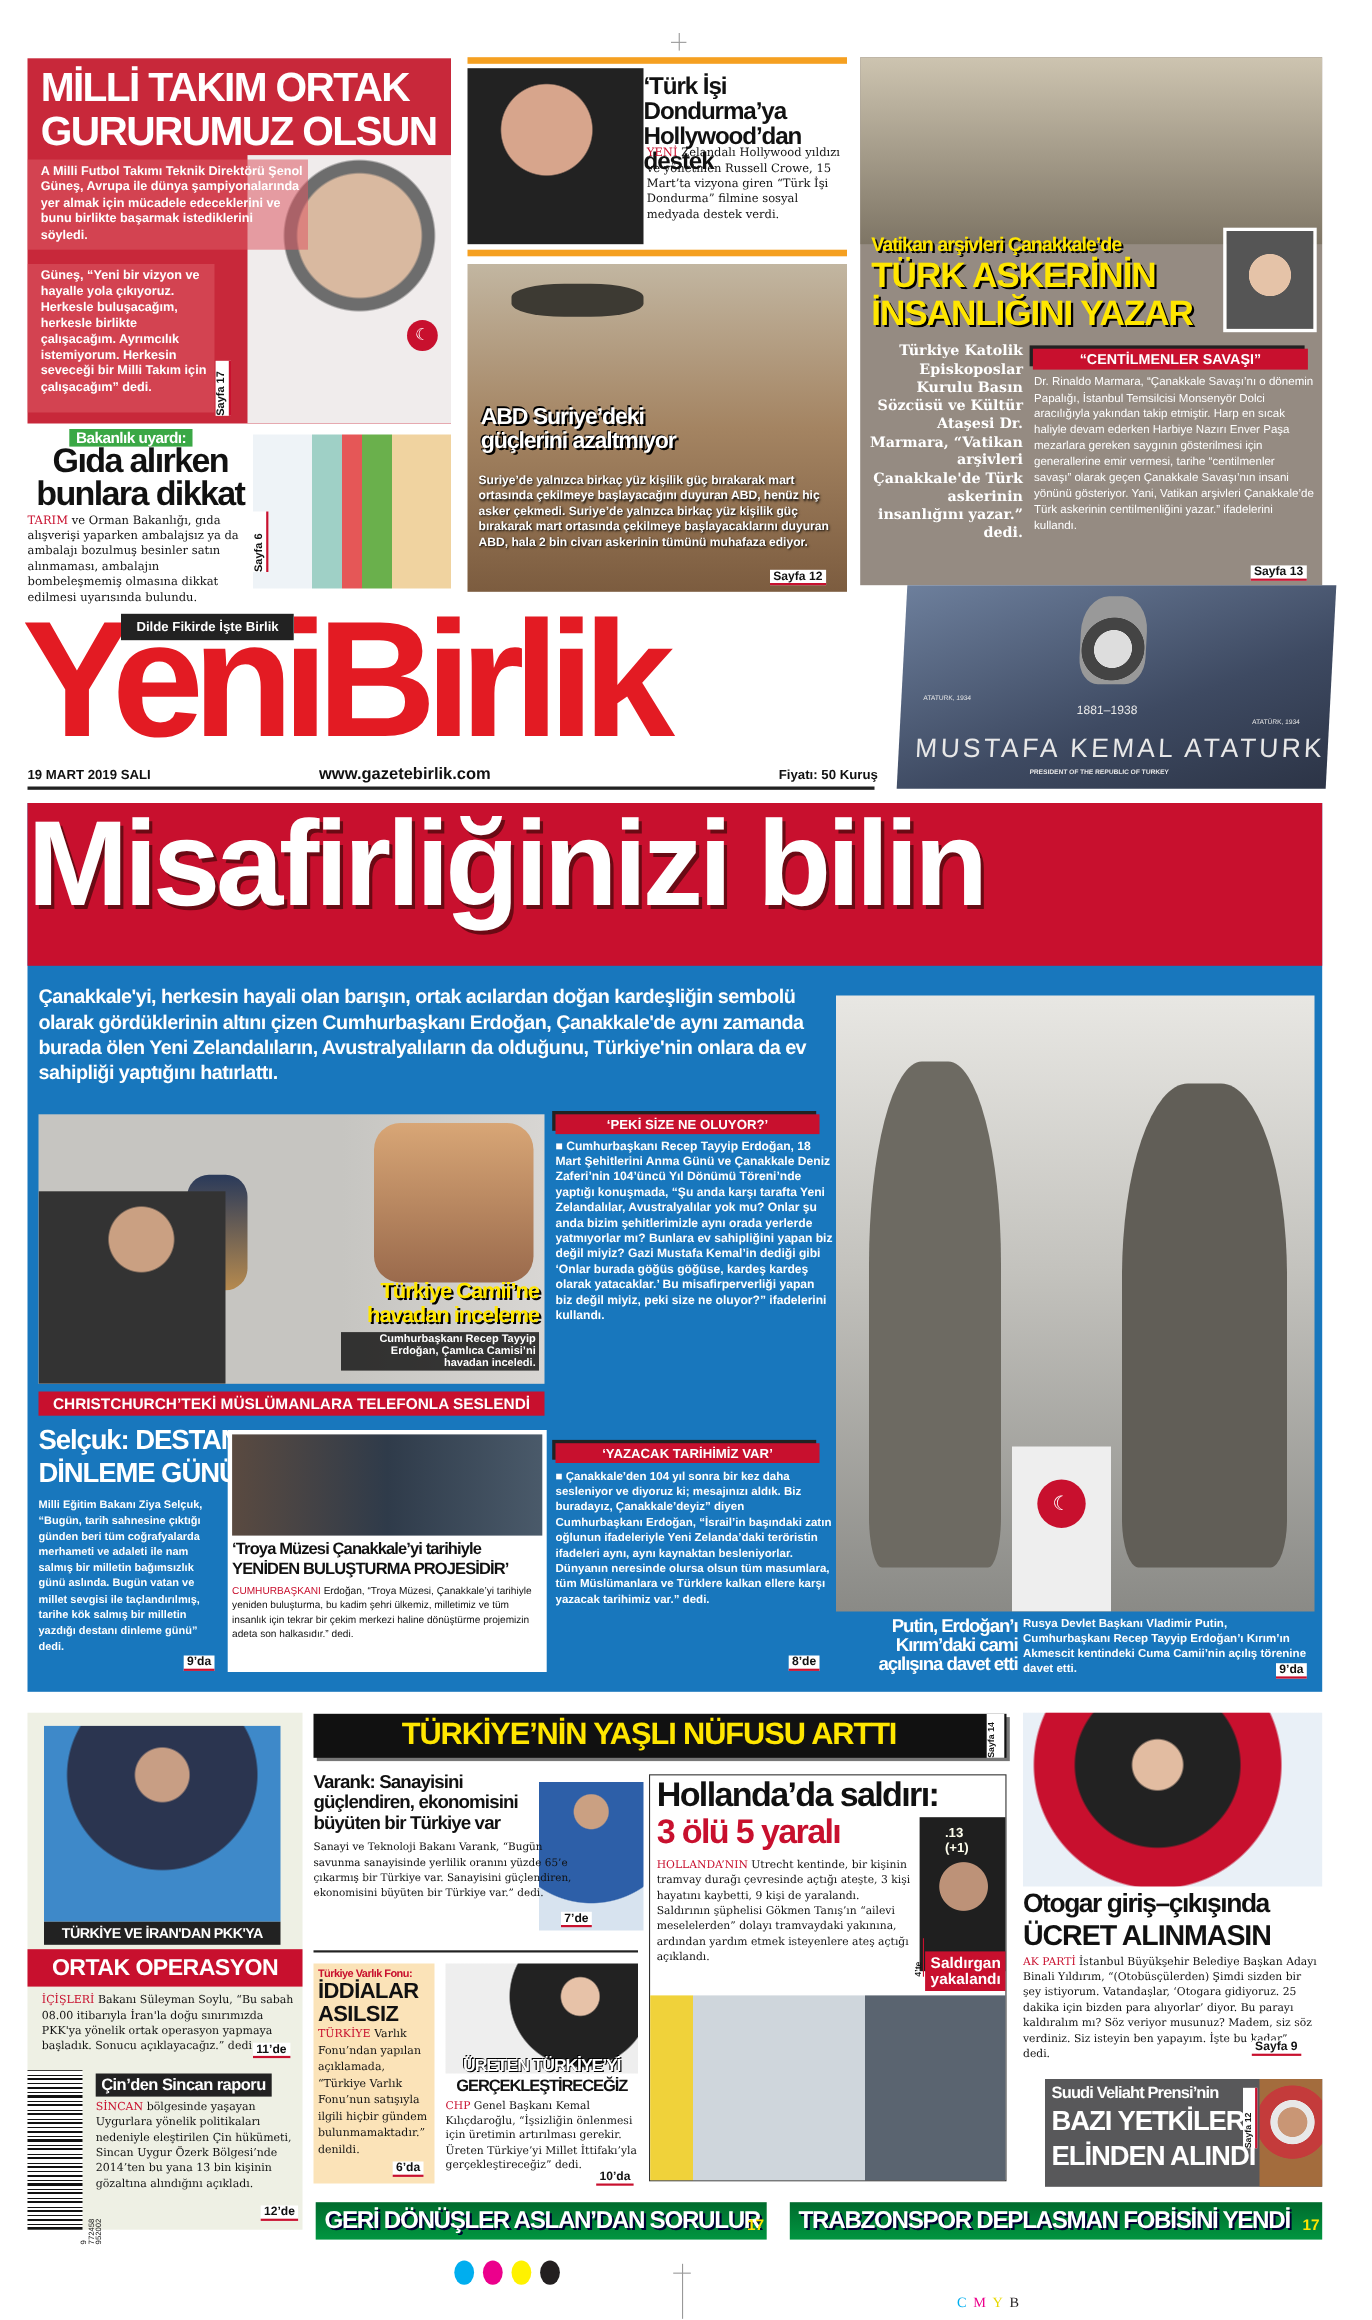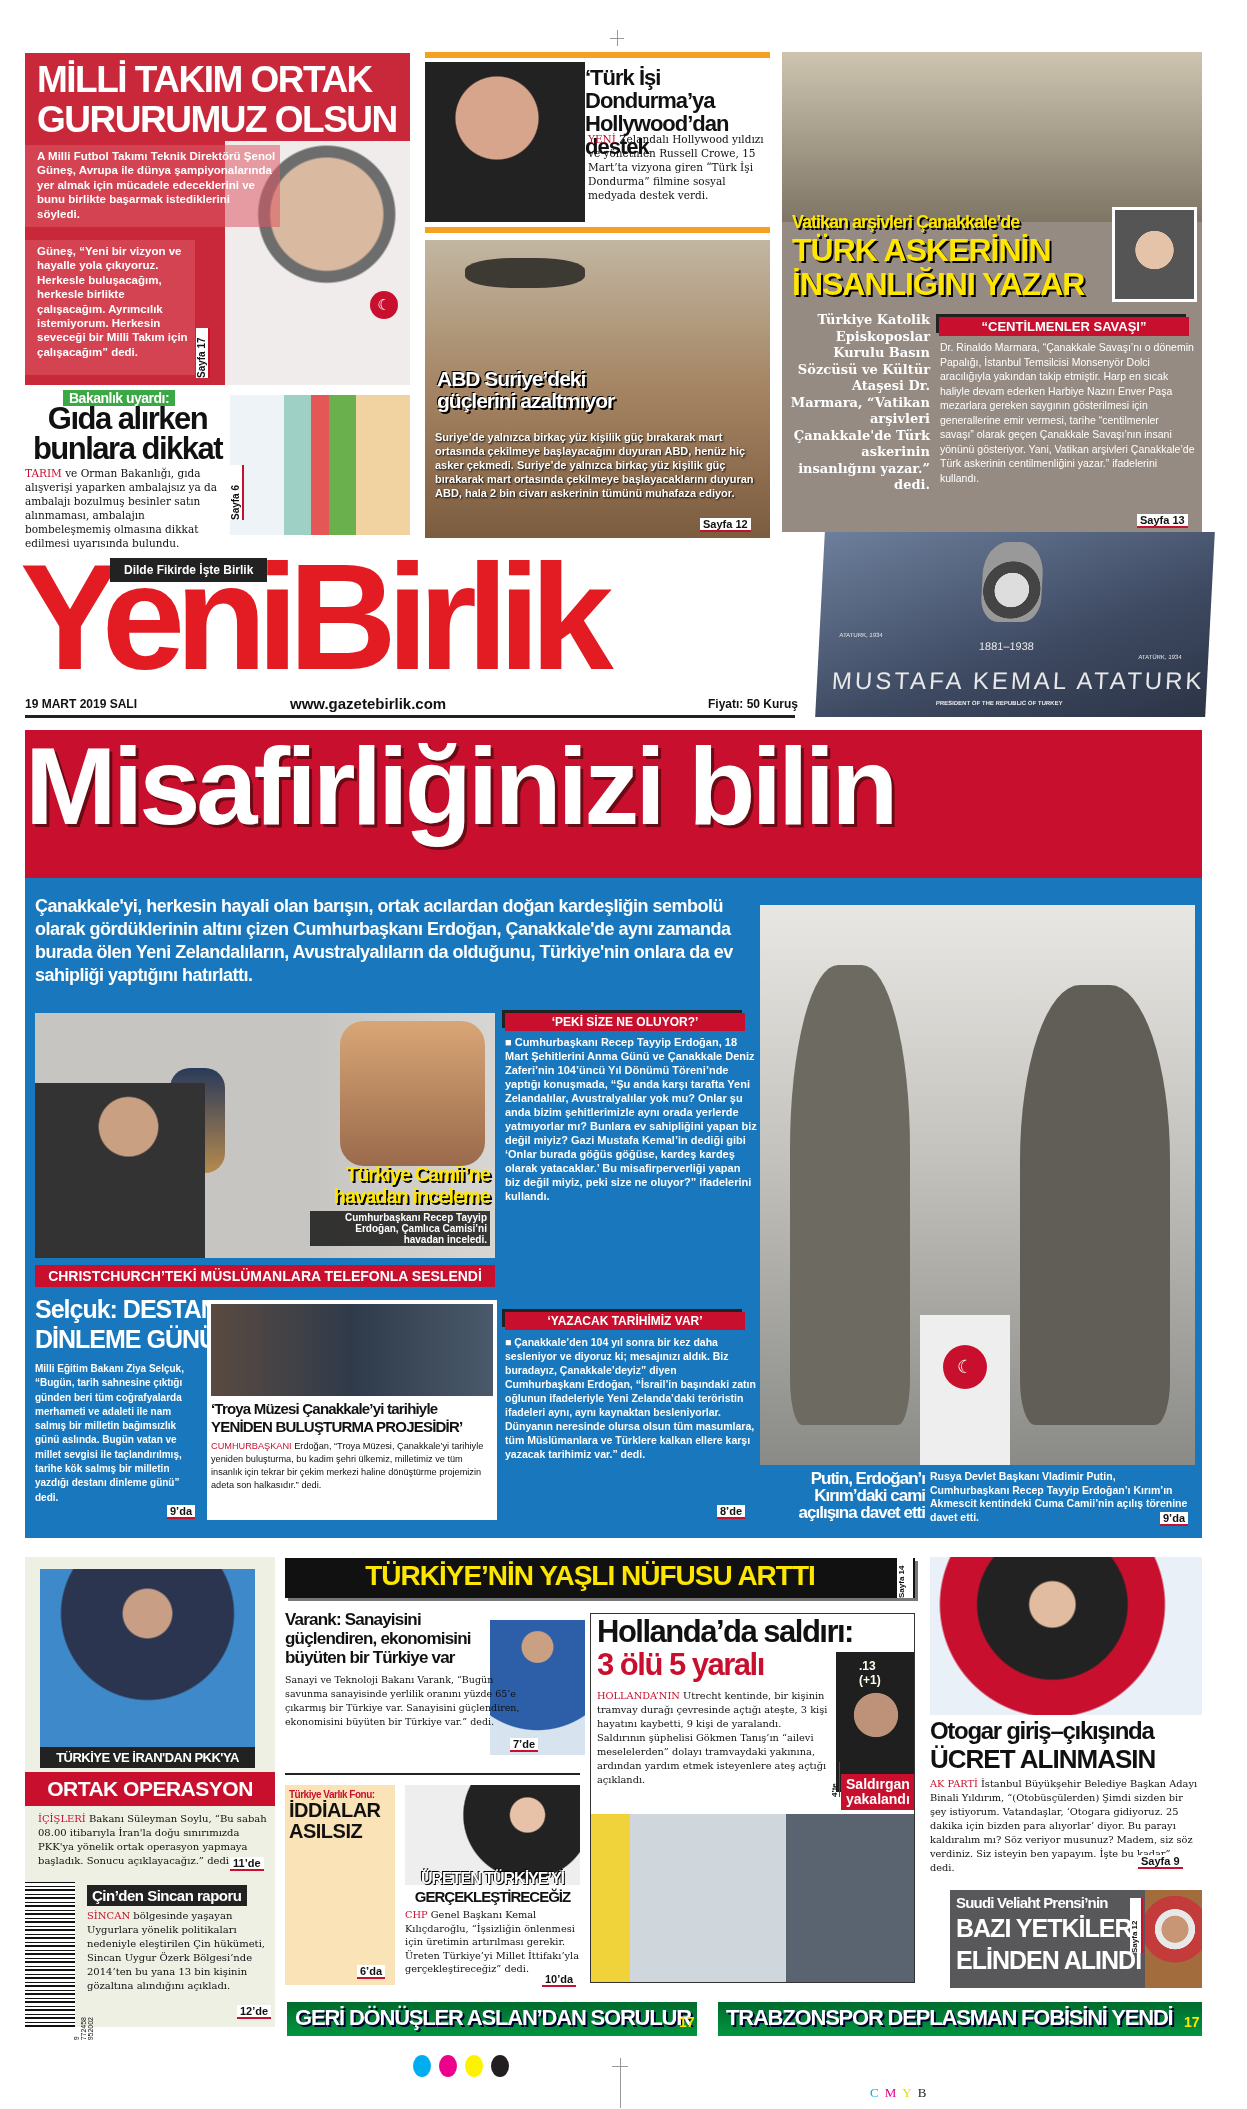--- a/index.html
+++ b/index.html
@@ -158,20 +158,23 @@
   <div class="abs" style="left:0;top:0;width:225px;font-weight:bold;font-size:17px;line-height:19px;letter-spacing:-.8px">Varank: Sanayisini güçlendiren, ekonomisini büyüten bir Türkiye var</div>
   <p class="abs serif" style="left:0;top:63px;width:235px;font-size:9.5px;line-height:14px">Sanayi ve Teknoloji Bakanı Varank, “Bugün savunma sanayisinde yerlilik oranını yüzde 65’e çıkarmış bir Türkiye var. Sanayisini güçlendiren, ekonomisini büyüten bir Türkiye var.” dedi.</p>
   <div class="abs sayfa" style="left:225px;top:128px">7’de</div>
 </div>
 <div class="abs" style="left:285px;top:1773px;width:295px;height:2px;background:#222"></div>
 
 <div class="abs" style="left:285px;top:1785px;width:110px;height:200px;background:#fbe3b8;padding:4px">
   <div style="font-weight:bold;font-size:10px;color:#c8102e;letter-spacing:-.5px">Türkiye Varlık Fonu:</div>
   <div style="font-weight:bold;font-size:20px;line-height:20px;letter-spacing:-.5px">İDDİALAR</div>
   <div style="font-weight:bold;font-size:20px;line-height:22px;letter-spacing:-.5px">ASILSIZ</div>
+  <p class="serif" style="font-size:10px;line-height:15px">
+    <span style="color:#c8102e">TÜRKİYE</span><span> Varlık Fonu’ndan yapılan açıklamada, “Türkiye Varlık Fonu’nun satışıyla ilgili hiçbir gündem bulunmamaktadır.” denildi.</span>
+  </p>
   <div class="abs sayfa" style="left:72px;top:180px">6’da</div>
 </div>
 
 <div class="abs" style="left:405px;top:1785px;width:175px;height:205px">
   <div class="abs" style="left:0;top:0;width:175px;height:100px;background:radial-gradient(circle at 70% 30%,#e7c2a8 0 12%,#222 13% 45%,#eee 46%)"></div>
   <div class="abs cond" style="left:0;top:85px;width:175px;text-align:center;font-size:16px;color:#fff;text-shadow:1px 1px 0 #000,-1px -1px 0 #000">ÜRETEN TÜRKİYE’Yİ</div>
   <div class="abs cond" style="left:0;top:103px;width:175px;text-align:center;font-size:15px">GERÇEKLEŞTİRECEĞİZ</div>
   <p class="abs serif" style="left:0;top:123px;width:175px;font-size:9.8px;line-height:13.5px">
     <span style="color:#c8102e">CHP</span><span> Genel Başkanı Kemal Kılıçdaroğlu, “İşsizliğin önlenmesi için üretimin artırılması gerekir. Üreten Türkiye’yi Millet İttifakı’yla gerçekleştireceğiz” dedi.</span>
   </p>

